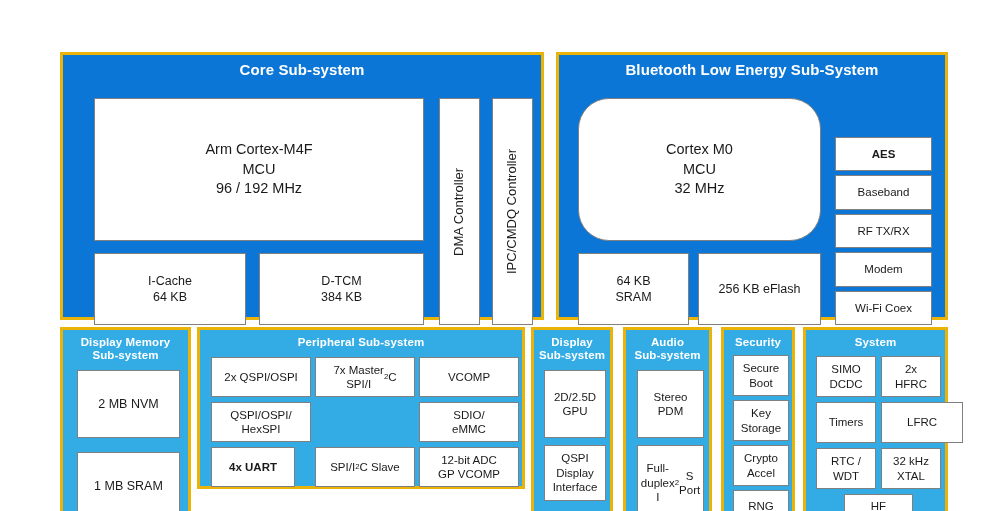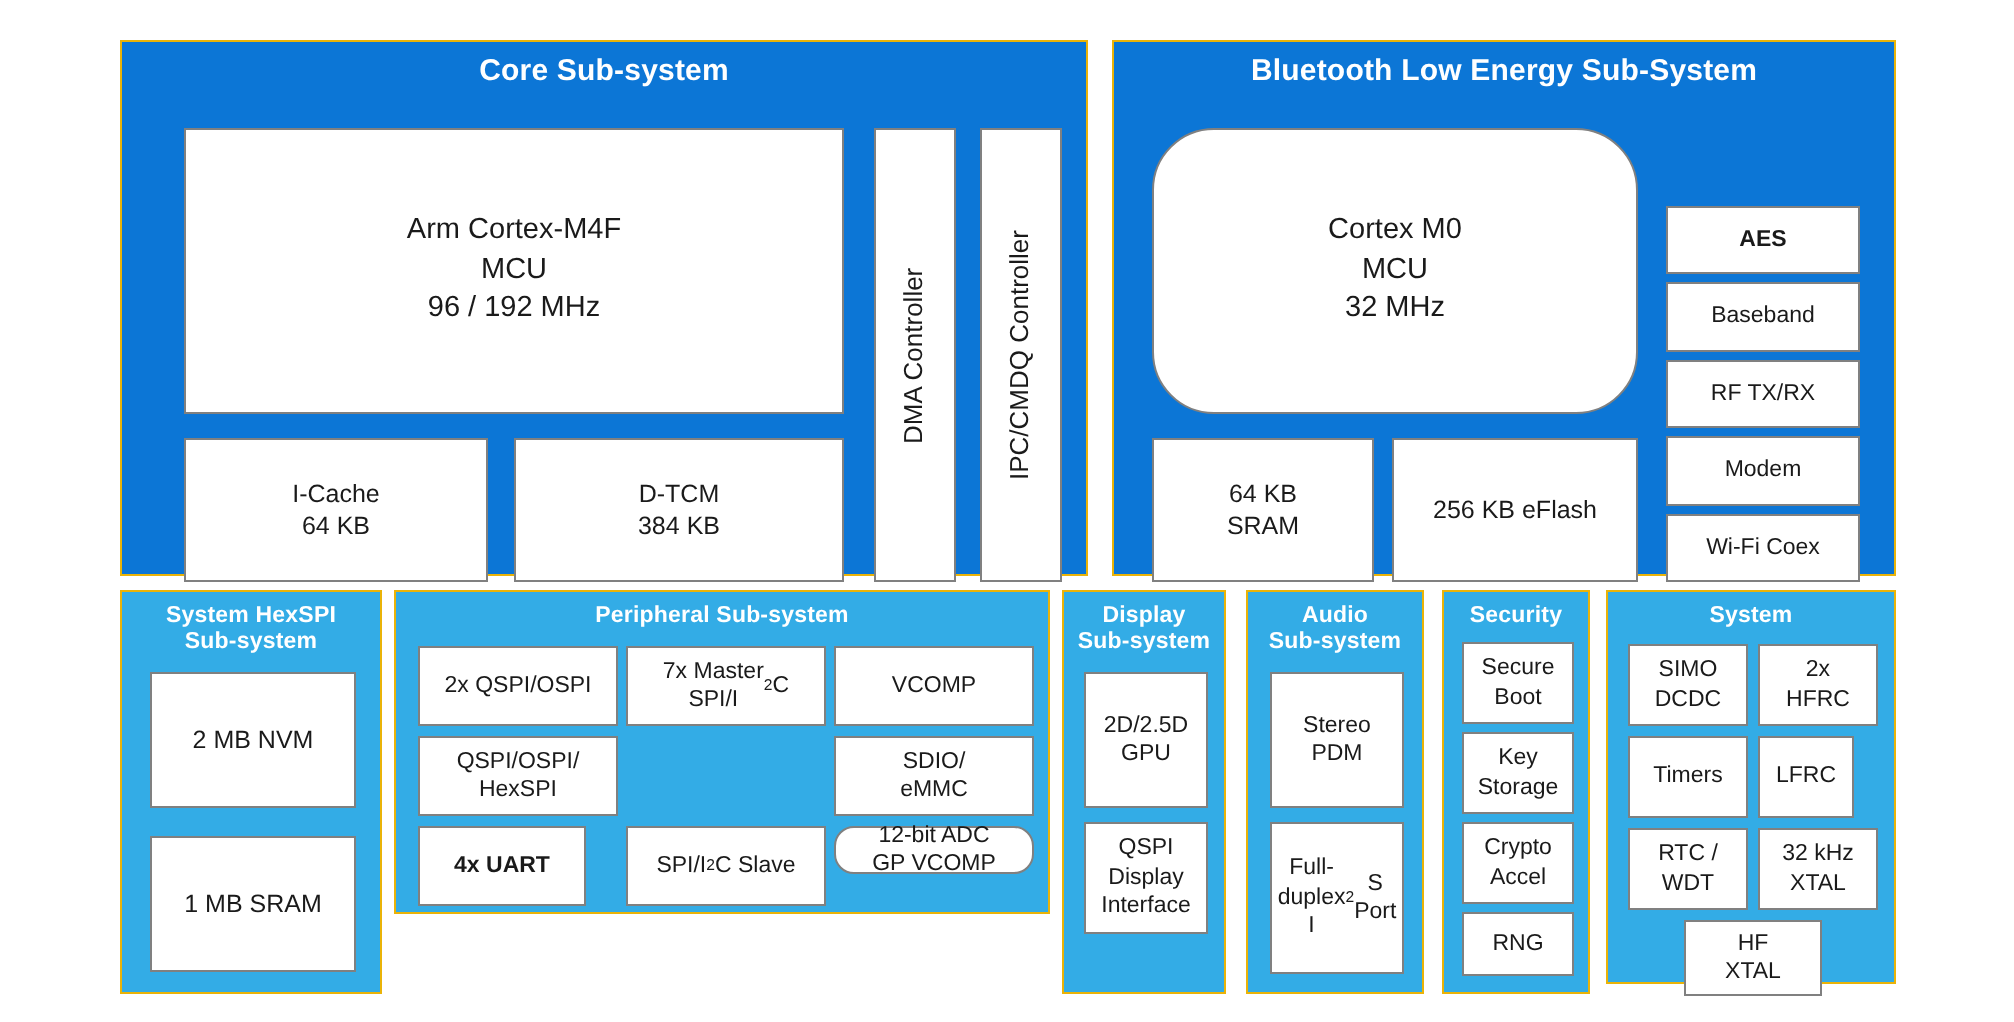--- a/index.html
+++ b/index.html
@@ -17,21 +17,22 @@
     width: 1007px;
     height: 511px;
     background: #ffffff;
     overflow: hidden;
   }
 
   
   .panel {
     position: absolute;
     box-sizing: border-box;
-    border: 1px solid #eab308;
+    border: 3px solid #eab308;
+    margin-top: 32px;
   }
   .panel.dark  { background: #0C76D6; }
   .panel.light { background: #33ACE6; }
 
   .panel-title {
     position: absolute;
     left: 0;
     right: 0;
     text-align: center;
     color: #ffffff;
@@ -113,41 +114,41 @@
     <div id="ble-radio-stack" style="position:absolute; left:276px; top:43px; width:97px; height:227px;">
         <div class="block small bold" style="left: 0px; top: 38.5px; width: 97px; height: 34.5px;">AES</div>
         <div class="block small" style="left: 0px; top: 77px; width: 97px; height: 34.5px;">Baseband</div>
         <div class="block small" style="left: 0px; top: 115.5px; width: 97px; height: 34.5px;">RF TX/RX</div>
         <div class="block small" style="left: 0px; top: 154px; width: 97px; height: 34.5px;">Modem</div>
         <div class="block small" style="left: 0px; top: 192.5px; width: 97px; height: 34.5px;">Wi-Fi Coex</div>
       </div>
   </div>
 
   <div class="panel light" style="left:60px; top:295px; width:131px; height:202px;">
-    <div class="panel-title" style="white-space:pre-line;">System HexSPI
+    <div class="panel-title" style="white-space:pre-line;">Display Memory
 Sub-system</div>
 
     <div class="block" style="left:14px; top:40px; width:103px; height:68px;">2 MB NVM</div>
 
     <div class="block" style="left:14px; top:122px; width:103px; height:68px;">1 MB SRAM</div>
   </div>
 
   <div class="panel light" style="left:197px; top:295px; width:328px; height:162px;">
     <div class="panel-title">Peripheral Sub-system</div>
     <div id="peripheral-grid" style="position:absolute; left:0; top:0; width:100%; height:100%;">
         <div class="block small" style="left: 11px; top: 27px; width: 100px; height: 40px;">2x QSPI/OSPI</div>
         <div class="block small" style="left: 115px; top: 27px; width: 100px; height: 40px;">7x Master<br>SPI/I<sup>2</sup>C</div>
         <div class="block small" style="left: 219px; top: 27px; width: 100px; height: 40px;">VCOMP</div>
         <div class="block small" style="left: 11px; top: 72px; width: 100px; height: 40px;">QSPI/OSPI/
 HexSPI</div>
         <div class="block small" style="left: 219px; top: 72px; width: 100px; height: 40px;">SDIO/
 eMMC</div>
         <div class="block small" style="left: 11px; top: 117px; width: 84px; height: 40px; font-weight: bold;">4x UART</div>
         <div class="block small" style="left: 115px; top: 117px; width: 100px; height: 40px;">SPI/I<sup>2</sup>C Slave</div>
-        <div class="block small" style="left: 219px; top: 117px; width: 100px; height: 24px; border-radius: 10px;">12-bit ADC
+        <div class="block small" style="left: 219px; top: 117px; width: 100px; height: 40px;">12-bit ADC
 GP VCOMP</div>
       </div>
   </div>
 
   <div class="panel light" style="left:531px; top:295px; width:82px; height:202px;">
     <div class="panel-title" style="white-space:pre-line;">Display
 Sub-system</div>
 
     <div class="block small" style="left:10px; top:40px; width:62px; height:68px;">2D/2.5D
 GPU</div>
@@ -183,21 +184,21 @@
   </div>
 
   <div class="panel light" style="left:803px; top:295px; width:145px; height:197px;">
     <div class="panel-title">System</div>
     <div id="system-grid" style="position:absolute; left:0; top:0; width:100%; height:100%;">
         <div class="block small" style="left: 10px; top: 26px; width: 60px; height: 41px;">SIMO
 DCDC</div>
         <div class="block small" style="left: 75px; top: 26px; width: 60px; height: 41px;">2x
 HFRC</div>
         <div class="block small" style="left: 10px; top: 72px; width: 60px; height: 41px;">Timers</div>
-        <div class="block small" style="left: 75px; top: 72px; width: 48px; height: 41px;">LFRC</div>
+        <div class="block small" style="left: 75px; top: 72px; width: 82px; height: 41px;">LFRC</div>
         <div class="block small" style="left: 10px; top: 118px; width: 60px; height: 41px;">RTC /
 WDT</div>
         <div class="block small" style="left: 75px; top: 118px; width: 60px; height: 41px;">32 kHz
 XTAL</div>
         <div class="block small" style="left: 38px; top: 164px; width: 69px; height: 38px;">HF
 XTAL</div>
       </div>
   </div>
 
 </div>

